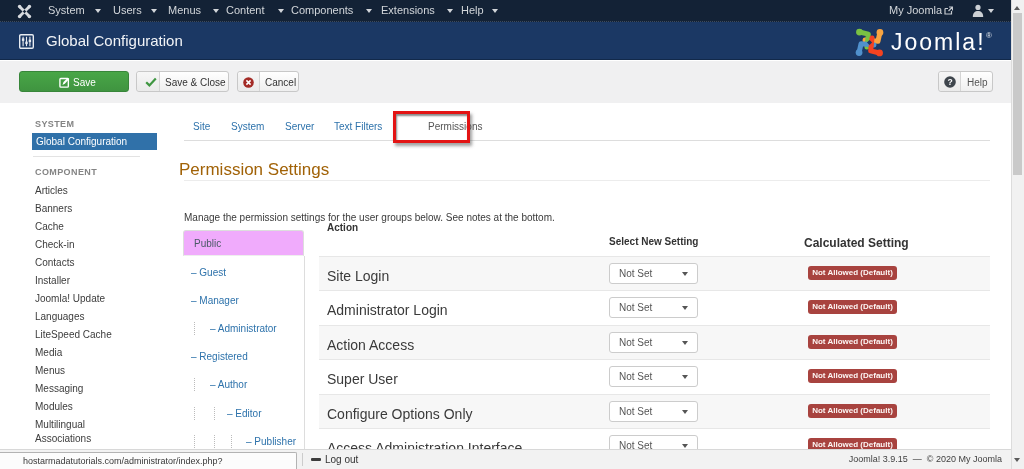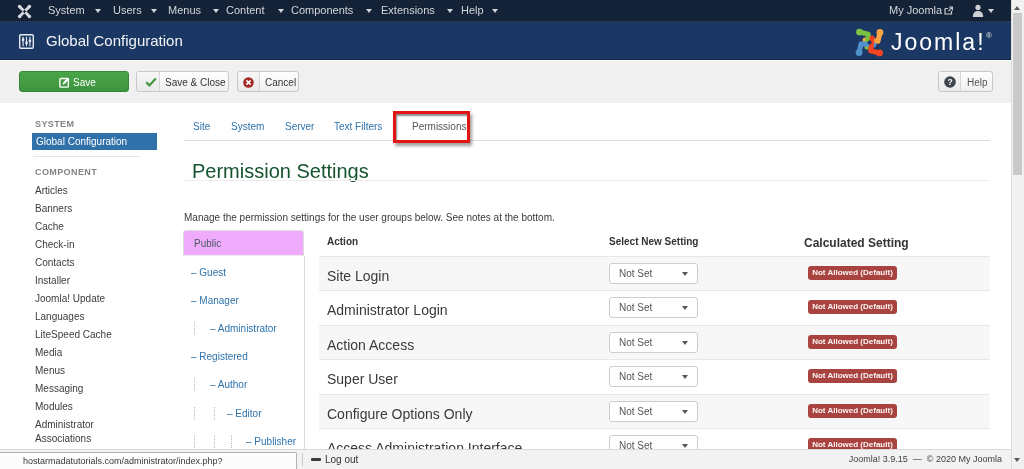--- a/index.html
+++ b/index.html
@@ -173,54 +173,54 @@
 <div class="side-item" style="top:239px">Check-in</div>
 <div class="side-item" style="top:257px">Contacts</div>
 <div class="side-item" style="top:275px">Installer</div>
 <div class="side-item" style="top:293px">Joomla! Update</div>
 <div class="side-item" style="top:311px">Languages</div>
 <div class="side-item" style="top:329px">LiteSpeed Cache</div>
 <div class="side-item" style="top:347px">Media</div>
 <div class="side-item" style="top:365px">Menus</div>
 <div class="side-item" style="top:383px">Messaging</div>
 <div class="side-item" style="top:401px">Modules</div>
-<div class="side-item" style="top:419px">Administrator</div>
+<div class="side-item" style="top:419px">Multilingual</div>
 <div class="side-item" style="top:433px">Associations</div>
 
 <span class="tab" style="left:193px">Site</span>
 <span class="tab" style="left:231px">System</span>
 <span class="tab" style="left:285px">Server</span>
 <span class="tab" style="left:334px">Text Filters</span>
-<span class="tab" style="left:412px;color:#555">Permissions</span>
+<span class="tab" style="left:428px;color:#555">Permissions</span>
 <div class="abs" style="left:184px;top:140px;width:806px;height:1px;background:#ddd"></div>
 
 <div class="abs" style="left:393px;top:111px;width:77px;height:32px;border:3px solid #e31414;box-shadow:2px 3px 3px rgba(70,70,70,0.5), inset 1px 2px 2px rgba(40,40,40,0.55)"></div>
 
-<div class="abs" style="left:192px;top:160px;font-size:20px;color:#14532d">Permission Settings</div>
+<div class="abs" style="left:179px;top:160px;font-size:17px;color:#a16207">Permission Settings</div>
 <div class="abs" style="left:184px;top:180px;width:806px;height:1px;background:#ececec"></div>
 <div class="abs" style="left:184px;top:212px;font-size:10px;color:#3a3a3a">Manage the permission settings for the user groups below. See notes at the bottom.</div>
 
 <div class="abs" style="left:183px;top:230px;width:121px;height:26px;border:1px solid #ddd;border-bottom:1px solid #eee;border-radius:3px 3px 0 0;background:#f0abfc;color:#4a5a66;font-size:10px;line-height:25px;padding-left:10px">Public</div>
 <div class="abs" style="left:304px;top:256px;width:1px;height:193px;background:#ddd"></div>
 <div class="grp" style="left:191px;top:267px">– Guest</div>
 <div class="grp" style="left:191px;top:295px">– Manager</div>
 <div class="dotted" style="left:194px;top:322px"></div>
 <div class="grp" style="left:210px;top:323px">– Administrator</div>
 <div class="grp" style="left:191px;top:351px">– Registered</div>
 <div class="dotted" style="left:194px;top:378px"></div>
 <div class="grp" style="left:210px;top:379px">– Author</div>
 <div class="dotted" style="left:194px;top:407px"></div>
 <div class="dotted" style="left:214px;top:407px"></div>
 <div class="grp" style="left:227px;top:408px">– Editor</div>
 <div class="dotted" style="left:194px;top:435px"></div>
 <div class="dotted" style="left:214px;top:435px"></div>
 <div class="dotted" style="left:231px;top:435px"></div>
 <div class="grp" style="left:246px;top:436px">– Publisher</div>
 
-<div class="abs" style="left:327px;top:236px;font-size:10px;font-weight:bold;color:#333">Action</div>
+<div class="abs" style="left:327px;top:222px;font-size:10px;font-weight:bold;color:#333">Action</div>
 <div class="abs" style="left:609px;top:236px;font-size:10px;font-weight:bold;color:#333">Select New Setting</div>
 <div class="abs" style="left:804px;top:236px;font-size:12px;font-weight:bold;color:#333">Calculated Setting</div>
 
 <div class="rowbg" style="top:256px;height:34px"></div>
 <div class="rowbg" style="top:325px;height:34px"></div>
 <div class="rowbg" style="top:394px;height:34px"></div>
 
 <div class="rowline" style="top:256px"></div>
 <div class="rowline" style="top:290px"></div>
 <div class="rowline" style="top:325px"></div>

